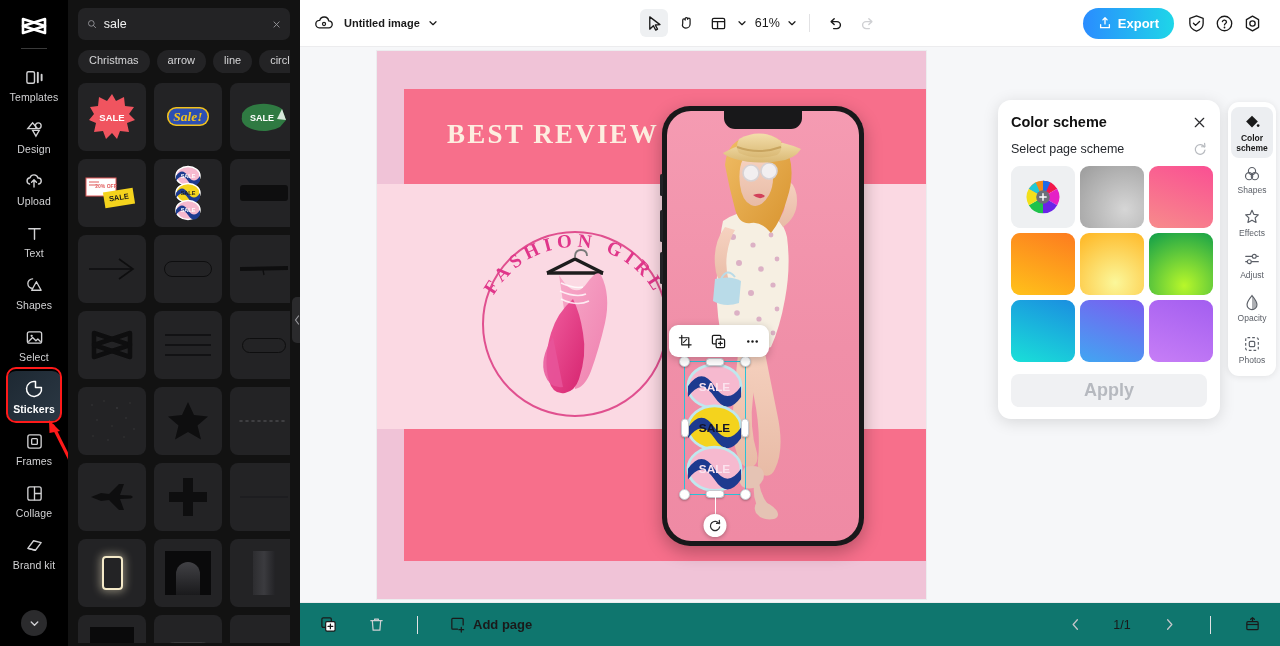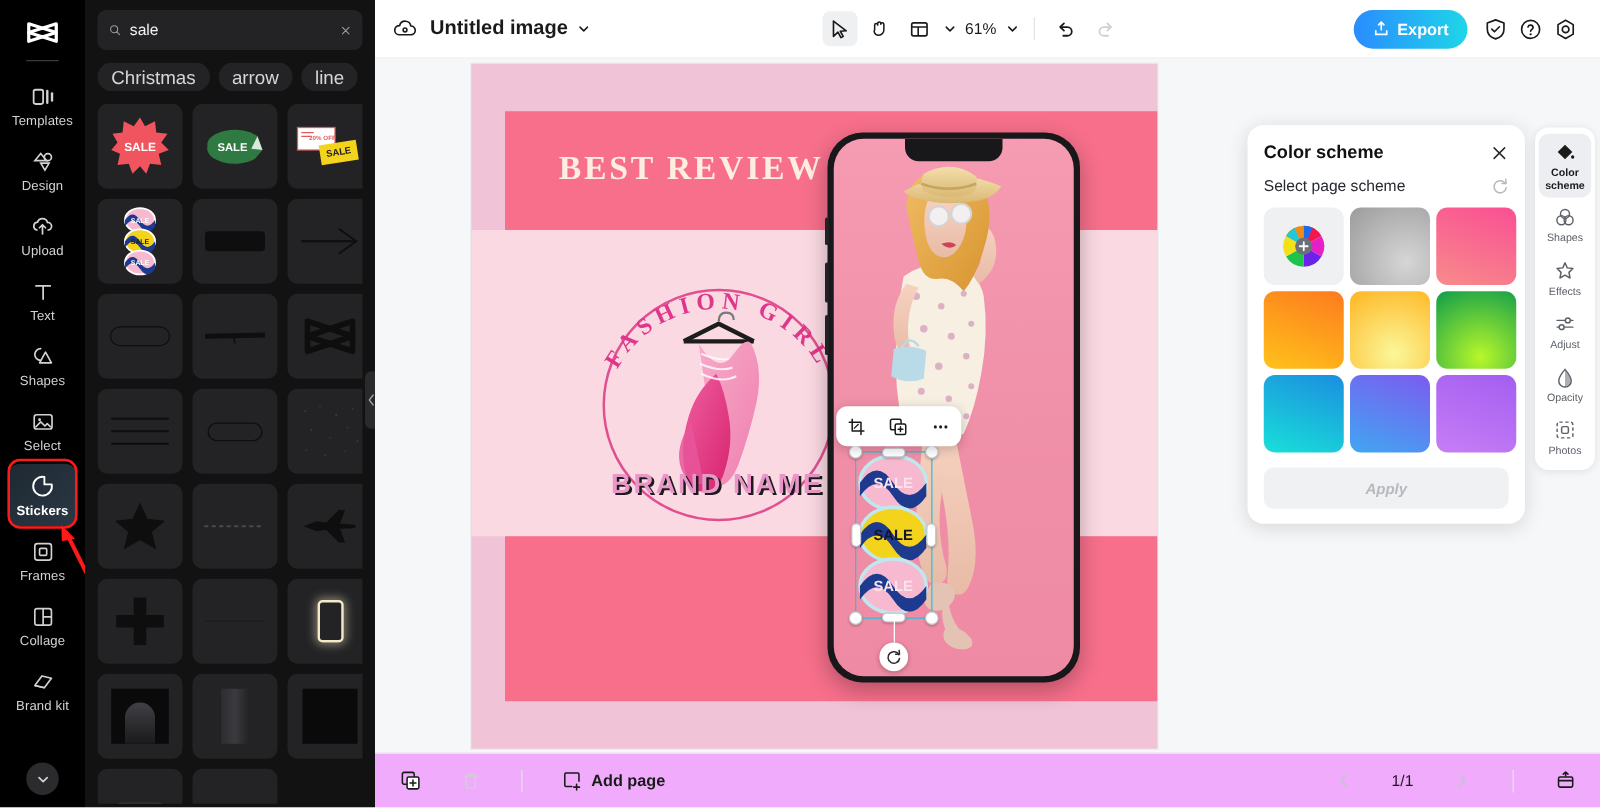--- a/index.html
+++ b/index.html
@@ -51,21 +51,21 @@
     height: 32px; background: #232325; border-radius: 7px;
     display: flex; align-items: center; padding: 0 9px; gap: 7px;
   }
   .searchbar input {
     flex: 1; background: transparent; border: 0; outline: 0;
     color: #f2f2f2; font-size: 12.5px; font-family: "Liberation Sans", sans-serif;
   }
   .searchbar input::placeholder { color: #77777a; }
   .tags { display: flex; gap: 7px; margin-top: 10px; overflow: hidden; height: 23px; }
   .tag {
-    background: #232325; color: #d6d6d8; font-size: 15px;
+    background: #232325; color: #d6d6d8; font-size: 11px;
     border-radius: 12px; padding: 4px 11px; white-space: nowrap; cursor: pointer;
   }
   .grid {
     margin-top: 10px; display: grid; grid-template-columns: repeat(3, 68px);
     gap: 8px; height: 560px; overflow: hidden;
   }
   .cell {
     width: 68px; height: 68px; background: #232325; border-radius: 8px;
     display: flex; align-items: center; justify-content: center; cursor: pointer;
     overflow: hidden; position: relative;
@@ -76,21 +76,21 @@
     display: flex; align-items: center; justify-content: center; cursor: pointer; z-index: 5;
   }
 
   
   .main { flex: 1; height: 646px; display: flex; flex-direction: column; background: #fff; position: relative; }
 
   .topbar {
     height: 47px; flex: 0 0 47px; border-bottom: 1px solid #ececee;
     display: flex; align-items: center; padding: 0 14px; background: #fff;
   }
-  .doc-title { font-size: 16px; color: #1a1a1a; font-weight: 600; margin-left: 9px; }
+  .doc-title { font-size: 11px; color: #1a1a1a; font-weight: 600; margin-left: 9px; }
   .tb-spacer { flex: 1; }
   .tb-group { display: flex; align-items: center; gap: 4px; }
   .tb-btn {
     width: 28px; height: 28px; border-radius: 6px; display: flex;
     align-items: center; justify-content: center; cursor: pointer;
   }
   .tb-btn.sel { background: #eef0f2; }
   .zoomval { font-size: 12.5px; color: #1a1a1a; min-width: 30px; text-align: center; }
   .vdiv { width: 1px; height: 18px; background: #e2e2e4; margin: 0 7px; }
   .export-btn {
@@ -188,27 +188,27 @@
   }
   .cs-head { display: flex; align-items: center; justify-content: space-between; }
   .cs-title { font-size: 14.5px; font-weight: 700; color: #111; }
   .cs-sub-row { display: flex; align-items: center; justify-content: space-between; margin-top: 12px; }
   .cs-sub { font-size: 12.5px; color: #26292e; }
   .swatches { display: grid; grid-template-columns: repeat(3, 64px); gap: 5px; margin-top: 10px; }
   .sw { width: 64px; height: 62px; border-radius: 9px; cursor: pointer; }
   .sw.picker { background: #eef0f2; display:flex; align-items:center; justify-content:center; }
   .apply-btn {
     margin-top: 12px; width: 100%; height: 33px; border-radius: 8px; border: 0;
-    background: #f0f1f3; color: #b6b9bf; font-size: 12px; font-weight: 600;
-    cursor: pointer; font-family: "Liberation Sans", sans-serif; font-style: italic;
+    background: #f0f1f3; color: #b6b9bf; font-size: 18px; font-weight: 600;
+    cursor: pointer; font-family: "Liberation Sans", sans-serif;
   }
 
   
   .bottombar {
-    height: 44px; flex: 0 0 44px; border-top: 1px solid #ececee; background: #f0abfc;
+    height: 44px; flex: 0 0 44px; border-top: 1px solid #ececee; background: #0f766e;
     display: flex; align-items: center; padding: 0 14px; gap: 20px; justify-content: center;
   }
   .bb-btn { width: 28px; height: 28px; display:flex; align-items:center; justify-content:center; cursor:pointer; border-radius:5px; }
   .addpage { display: flex; align-items: center; gap: 7px; cursor: pointer; padding: 0 4px; }
   .addpage .lbl { font-size: 13px; color: #1a1a1a; font-weight: 600; }
   .pagenum { font-size: 12.5px; color: #1a1a1a; min-width: 26px; text-align: center; }
 </style>
 </head>
 <body>
 
@@ -355,20 +355,27 @@
       <div class="tag">line</div>
       <div class="tag">circle</div>
     </div>
 
     <div class="grid">
 
       <div class="cell">
         <svg width="50" height="50" viewBox="0 0 50 50">
             <path d="M25 2 L29 9 L37 5 L38 14 L47 15 L42 22 L48 28 L40 31 L42 40 L33 39 L30 47 L25 41 L19 47 L16 39 L7 40 L9 31 L2 28 L7 22 L3 15 L11 14 L12 5 L20 9 Z" fill="#f0545f"></path>
             <text x="25" y="28.5" font-family="Liberation Sans, sans-serif" font-size="9.5" font-weight="700" fill="#fff" text-anchor="middle">SALE</text>
+          </svg>
+      </div>
+      <div class="cell">
+        <svg width="52" height="40" viewBox="0 0 52 40">
+            <rect x="5" y="10" width="42" height="19" rx="9" fill="#f2c21c"></rect>
+            <rect x="6.5" y="11.5" width="39" height="16" rx="8" fill="#2d4fb3"></rect>
+            <text x="26" y="24" font-family="Liberation Serif, serif" font-style="italic" font-size="13.5" font-weight="700" fill="#f2c21c" text-anchor="middle">Sale!</text>
           </svg>
       </div>
       <div class="cell">
         <svg width="52" height="34" viewBox="0 0 52 34">
             <path d="M4 17 A22 12 0 0 1 44 9 L48 20 L42 27 A22 12 0 0 1 4 17 Z" fill="#2f7a42"></path>
             <path d="M44 9 L48 20 L39 19 Z" fill="#d8e8dc"></path>
             <text x="24" y="21" font-family="Liberation Sans, sans-serif" font-size="9" font-weight="700" fill="#fff" text-anchor="middle">SALE</text>
           </svg>
       </div>
 
@@ -635,21 +642,20 @@
             <path d="M92 74 L120 60 L148 74" fill="none" stroke="#1d1d1d" stroke-width="3.4" stroke-linejoin="round"></path>
             <path d="M92 74 L148 74" stroke="#1d1d1d" stroke-width="3.4"></path>
 
             <path d="M104 76 q16 26 28 8 q10 -14 14 -8 q10 20 4 48 q-6 26 -14 48 q-6 16 -16 18 q-4 -18 -6 -38 q-3 -30 -10 -76 Z" fill="url(#dressg2)"></path>
             <path d="M118 100 q-16 14 -22 34 q-8 26 -2 48 q4 14 16 12 q10 -2 14 -14 q8 -24 4 -46 q-3 -20 -10 -34 Z" fill="url(#dressg)"></path>
             <path d="M106 84 q14 6 22 4 M105 92 q16 7 26 3 M106 100 q16 8 28 2" stroke="#fff" stroke-width="1.6" fill="none" opacity=".8"></path>
             <path d="M98 138 q-14 22 -8 38 q5 14 18 12" fill="#e8559a" opacity=".85"></path>
           </svg>
         </div>
 
-        <div class="brand-name">BRAND NAME</div>
 
         <div class="phone">
           <div class="phone-btn" style="top:68px;height:22px;"></div>
           <div class="phone-btn" style="top:104px;height:32px;"></div>
           <div class="phone-btn" style="top:146px;height:32px;"></div>
           <div class="phone-screen">
             <div class="notch"></div>
 
             <svg width="192" height="430" viewBox="0 0 192 430" style="position:absolute;left:0;top:0;">
               <defs>

